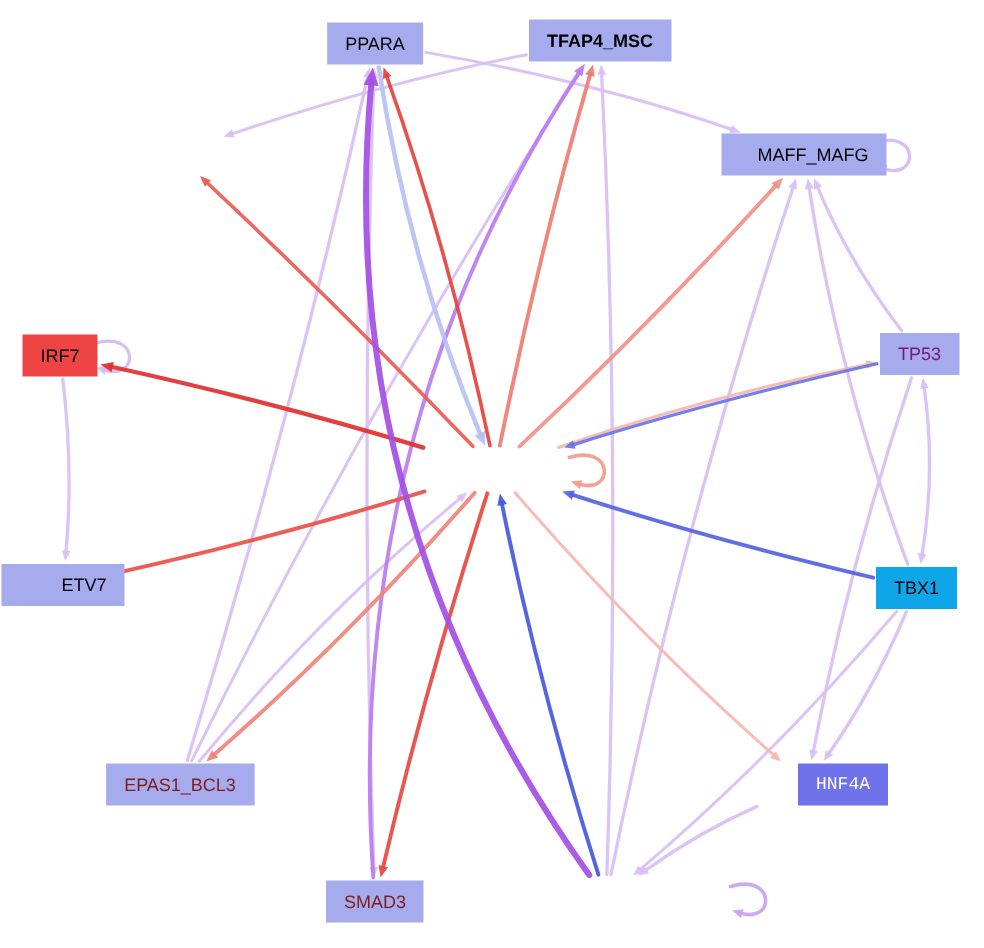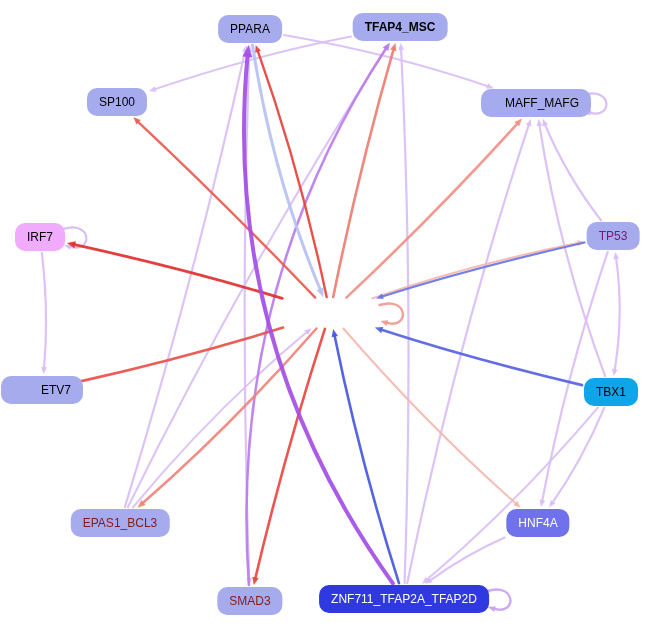--- a/index.html
+++ b/index.html
@@ -12,21 +12,21 @@
   }
   #edge-layer{
     position:absolute;left:0;top:0;width:656px;height:632px;
     z-index:1;
   }
   #nodes-layer{position:absolute;left:0;top:0;width:100%;height:100%;z-index:2;pointer-events:none;}
   .node{
     position:absolute;
     transform:translate(-50%,-50%);
     padding:8px 12px;
-    border-radius:10px;
+    border-radius:0;
     font-size:12px;
     line-height:1;
     white-space:nowrap;
     text-align:left;
     pointer-events:auto;
     cursor:default;
     user-select:none;
   }
 </style>
 </head>
@@ -105,24 +105,22 @@
       <path d="M 584.5503053719503 242.50429089091173 Q 469.92475791811376 268.7104739068336 381.4761698875571 296.7065634178518" stroke="#6774e8" stroke-width="2.2" fill="none" stroke-linecap="round" opacity="0.92"></path>
       <polygon points="376.1372340545757,298.3964640573294 381.9237060100767,293.48114694566715 383.69810168152827,299.0870295702976" fill="#6774e8" opacity="0.92"></polygon>
       <path d="M 398.95214968178493 583.0936902355824 Q 359.2550511168928 458.0039378229019 334.4541622388938 335.07724955806805" stroke="#4757de" stroke-width="2.6" fill="none" stroke-linecap="round" opacity="0.92"></path>
       <polygon points="333.22008613156413,328.9604974655505 337.97397611429795,335.95854762484936 331.55138641715456,337.2543275375455" fill="#4757de" opacity="0.92"></polygon>
       <path d="M 392.8307957236598 583.3728765377764 Q 220.80749072621805 342.690607768706 247.6222707350015 54.55009339045375" stroke="#a44ee4" stroke-width="4" fill="none" stroke-linecap="round" opacity="0.92"></path>
       <polygon points="248.5118172259272,44.9913954121472 252.41820055088104,57.40677979276637 242.38156767365913,56.47275597729441" fill="#a44ee4" opacity="0.92"></polygon>
     </svg>
   <div id="nodes-layer">
       <div class="node" style="left: 250px; top: 29px; background: rgb(166, 171, 238); color: rgb(0, 0, 0);">PPARA</div>
       <div class="node" style="left: 400px; top: 27px; background: rgb(166, 171, 238); color: rgb(0, 0, 0); font-weight: bold;">TFAP4_MSC</div>
-      <div class="node" style="left: 117px; top: 102px; background: rgb(166, 171, 238); color: rgb(0, 0, 0);">SP100</div>
       <div class="node" style="left: 536px; top: 103px; background: rgb(166, 171, 238); color: rgb(0, 0, 0); padding-left: 24px;">MAFF_MAFG</div>
-      <div class="node" style="left: 40px; top: 237px; background: #f0abfc; color: rgb(0, 0, 0);">IRF7</div>
+      <div class="node" style="left: 40px; top: 237px; background: #ef4444; color: rgb(0, 0, 0);">IRF7</div>
       <div class="node" style="left: 613px; top: 236px; background: rgb(166, 171, 238); color: #701a75;">TP53</div>
       <div class="node" style="left: 42px; top: 390px; background: rgb(166, 171, 238); color: rgb(0, 0, 0); padding-left: 40px;">ETV7</div>
       <div class="node" style="left: 611px; top: 392px; background: #0ea5e9; color: rgb(0, 0, 0);">TBX1</div>
       <div class="node" style="left: 120px; top: 523px; background: rgb(166, 171, 238); color: #7f1d1d;">EPAS1_BCL3</div>
-      <div class="node" style="left: 538px; top: 523px; background: rgb(111, 114, 234); color: rgb(255, 255, 255);">HNF4A</div>
+      <div class="node" style="left: 562px; top: 523px; background: rgb(111, 114, 234); color: rgb(255, 255, 255); font-family: Liberation Mono, monospace;">HNF4A</div>
       <div class="node" style="left: 250px; top: 601px; background: rgb(166, 171, 238); color: #7f1d1d;">SMAD3</div>
-      <div class="node" style="left: 404px; top: 599px; background: rgb(48, 56, 224); color: rgb(255, 255, 255);">ZNF711_TFAP2A_TFAP2D</div>
     </div>
 </div>
 
 </body></html>

